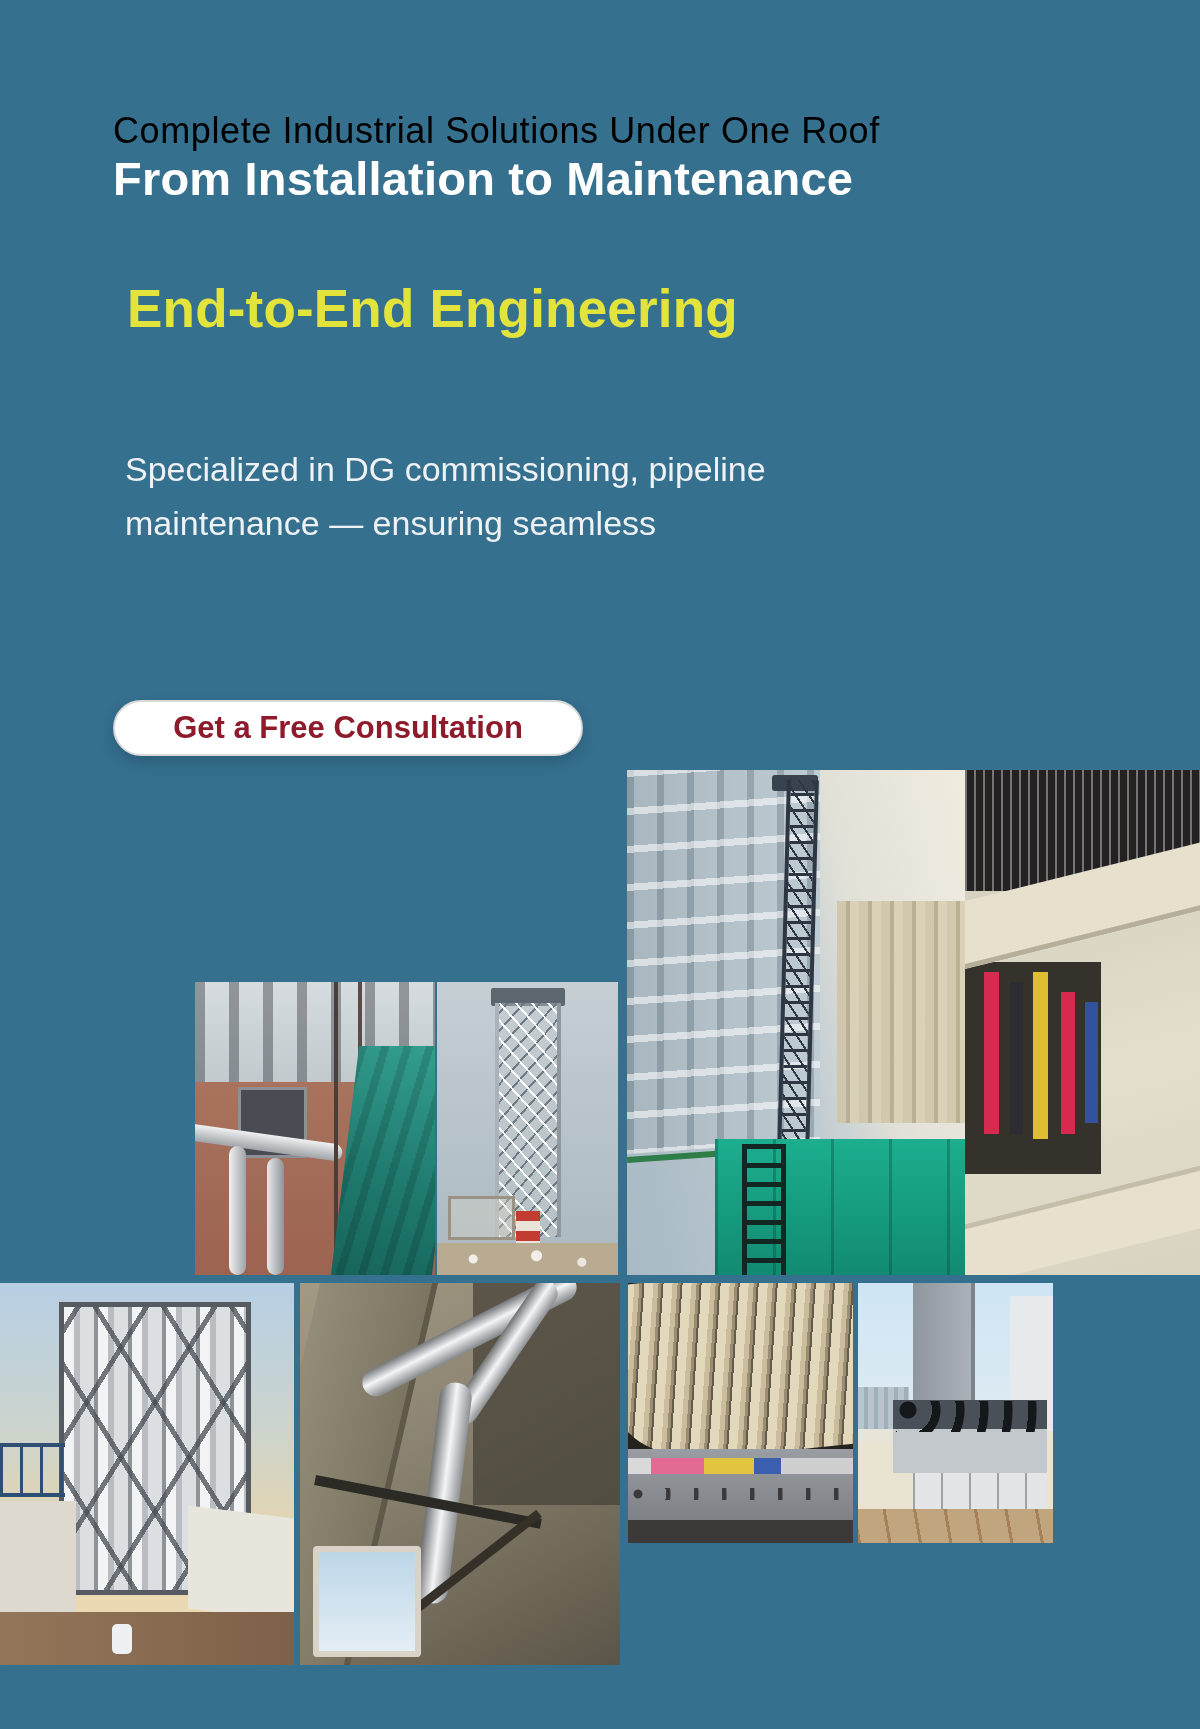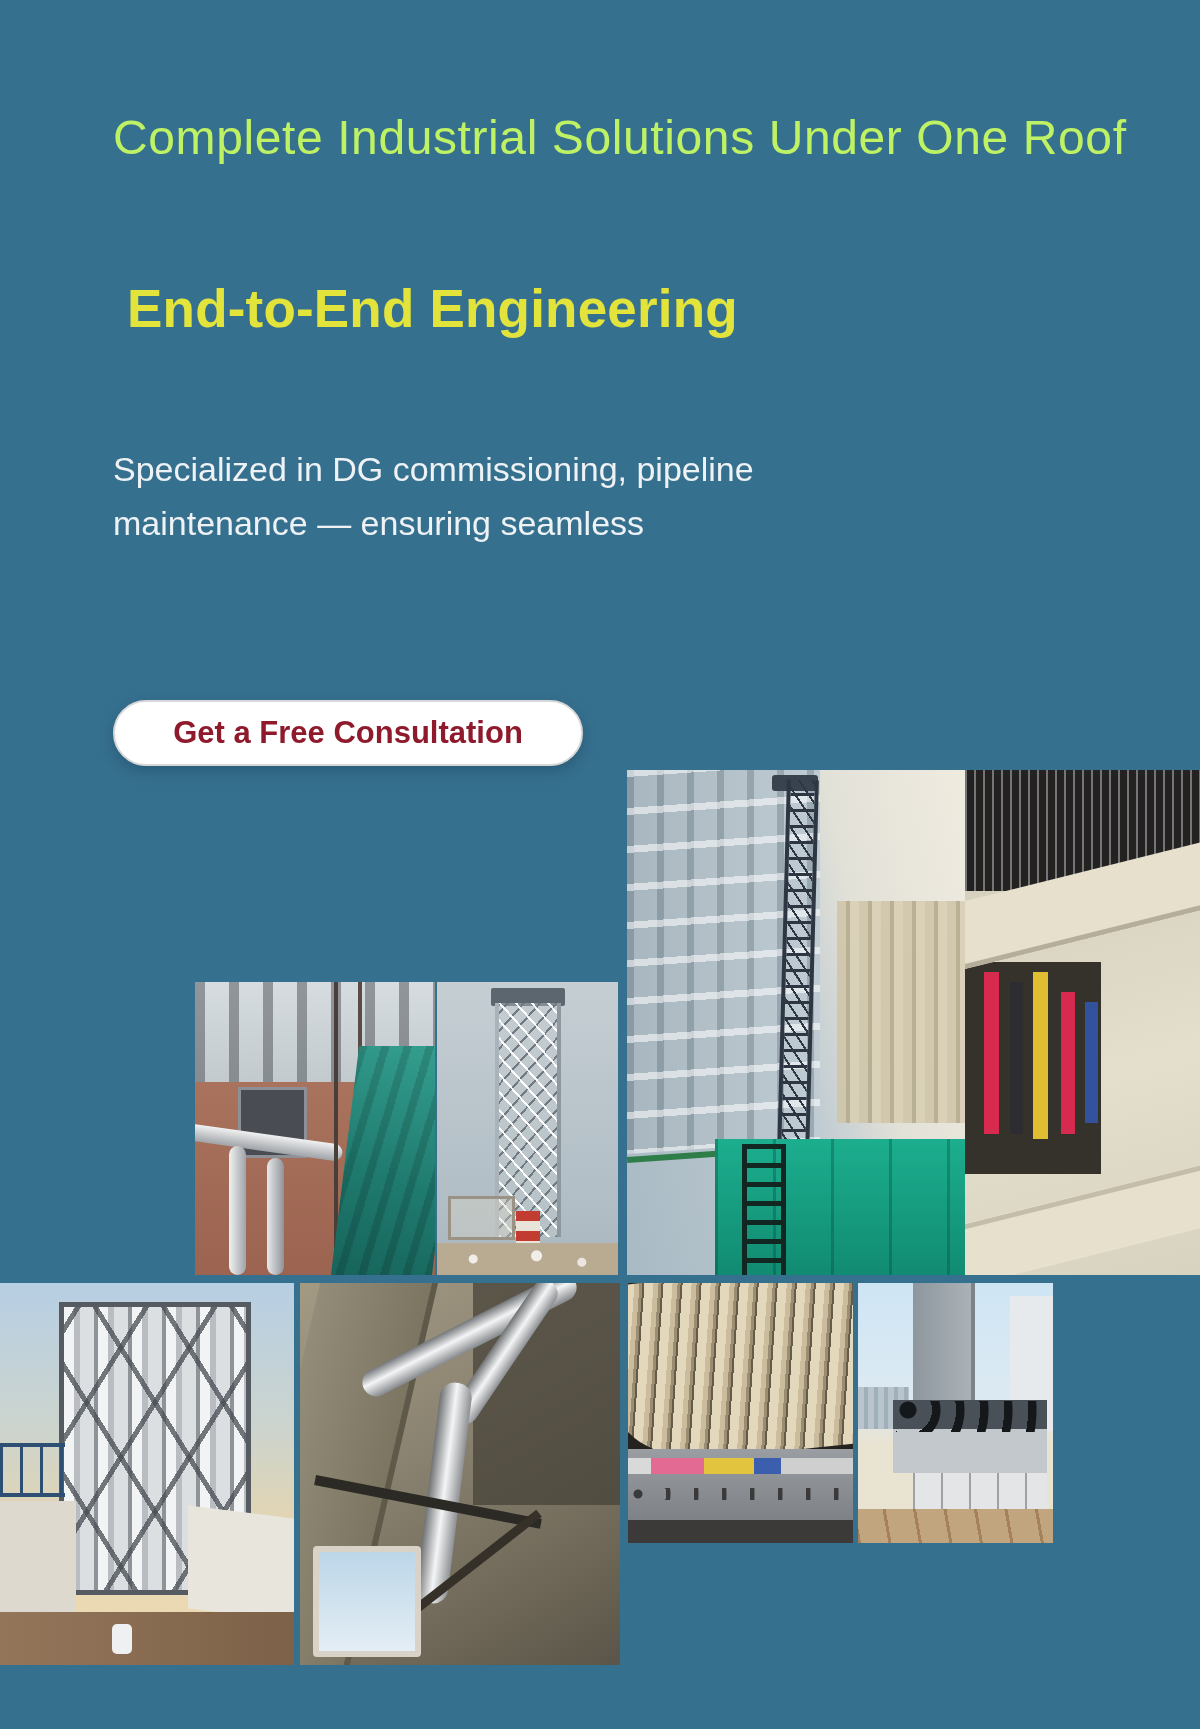--- a/index.html
+++ b/index.html
@@ -1,29 +1,29 @@
 <!DOCTYPE html>
 <html><head>
 <meta charset="utf-8">
 <style>
   html,body{margin:0;padding:0;background:#24506b;}
   .page{position:relative;width:1200px;height:1729px;background:#36708F;overflow:hidden;
         font-family:"Liberation Sans",sans-serif;margin:0 auto;}
   
-  .eyebrow{position:absolute;left:113px;top:110px;font-size:48px;font-weight:500;
-           color:#bef264;letter-spacing:.6px;}
+  .eyebrow{position:absolute;left:113px;top:110px;font-size:36px;font-weight:500;
+           color:#000000;letter-spacing:.6px;}
   .title{position:absolute;left:113px;top:151px;margin:0;font-size:47px;font-weight:800;
          color:#FFFFFF;letter-spacing:.2px;}
   .headline{position:absolute;left:111px;top:260px;margin:16px;font-size:53px;font-weight:800;
             color:#E2E43C;line-height:66px;letter-spacing:.2px;}
   .bodycopy{position:absolute;left:113px;top:442px;margin:0;font-size:34px;font-weight:400;
             color:#EEF2F4;line-height:54px;}
-  .bodycopy span{display:block;}
-  
-  .cta{position:absolute;left:113px;top:700px;width:470px;height:66px;border-radius:40px;
+  .bodycopy span{display:block;margin-left:12px;}
+  
+  .cta{position:absolute;left:113px;top:700px;width:470px;height:56px;border-radius:40px;
        background:#FFFFFF;border:2px solid #D8D8D8;box-shadow:0 6px 14px rgba(15,45,65,.28);
        display:flex;align-items:center;justify-content:center;cursor:pointer;padding:0;}
   .cta span{font-family:"Liberation Sans",sans-serif;font-size:31px;font-weight:600;color:#8E1A2B;}
   
   .photo{position:absolute;margin:0;overflow:hidden;}
   .photo *{position:absolute;}
   
   .ph-c{left:627px;top:770px;width:338px;height:505px;
         background:linear-gradient(78deg,#a9bac4 0%,#bcc9d1 48%,#e2e1d8 68%,#f0ebdf 100%);}
   .c-bldg{left:0;top:0;width:57%;height:76%;background:
@@ -144,20 +144,21 @@
       repeating-linear-gradient(90deg,rgba(90,95,100,.5) 0 2px,rgba(0,0,0,0) 2px 28px),#e3e5e7;}
   .g-floor{left:0;bottom:0;width:100%;height:13%;background:
       repeating-linear-gradient(80deg,rgba(130,85,45,.45) 0 3px,rgba(0,0,0,0) 3px 30px),#c1a57f;}
 </style>
 </head>
 <body>
 
 <div class="page">
 
   <div class="eyebrow">Complete Industrial Solutions Under One Roof</div>
+  <h1 class="title">From Installation to Maintenance</h1>
 
   <h2 class="headline"><span>End-to-End Engineering</span><br></h2>
 
   <p class="bodycopy">
     <span>Specialized in DG commissioning, pipeline</span>
     <span>maintenance — ensuring seamless</span>
   </p>
 
   <button class="cta">
     <span>Get a Free Consultation</span>

